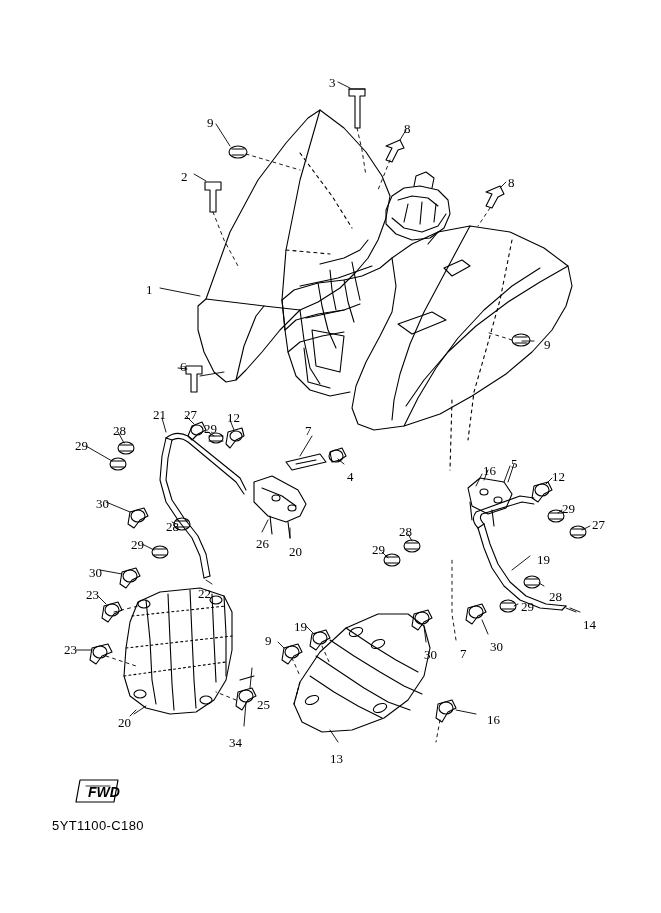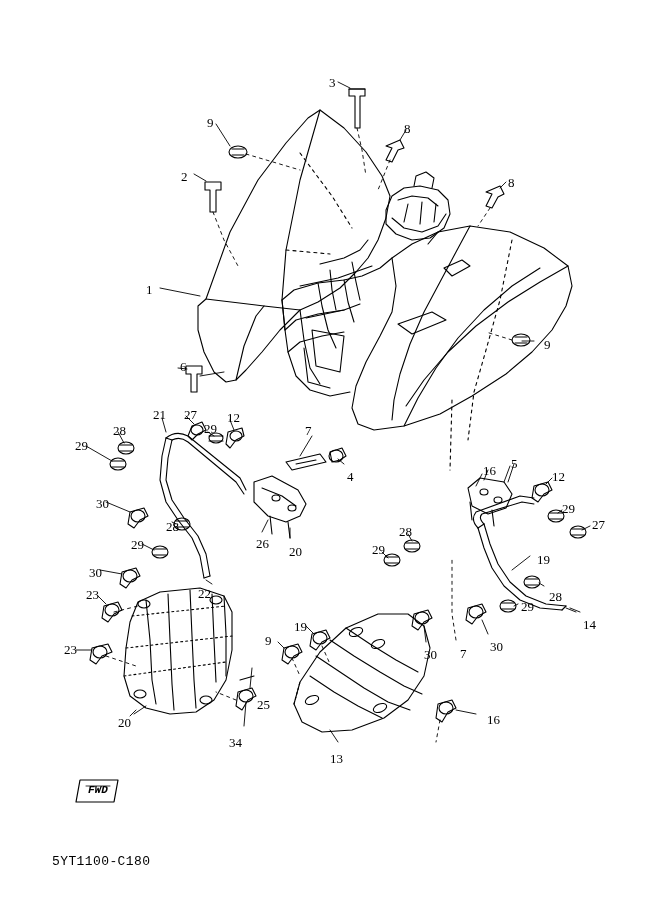--- a/index.html
+++ b/index.html
@@ -29,32 +29,31 @@
     font-family: "Liberation Serif", serif;
     font-size: 13px;
     color: #000000;
     white-space: nowrap;
     line-height: 1;
   }
   .partcode {
     position: absolute;
     left: 52px;
     top: 818px;
-    font-family: Liberation Mono, monospace;
+    font-family: Liberation Sans, sans-serif;
     font-size: 13px;
     letter-spacing: 0.4px;
     color: #000;
-    margin-top: 36px;
   }
   .fwd-text {
     position: absolute;
     left: 88px;
     top: 784px;
-    font-family: Liberation Mono, monospace;
-    font-size: 11px;
+    font-family: Liberation Sans, sans-serif;
+    font-size: 14px;
     font-weight: bold;
     font-style: italic;
     color: #000;
   }
 </style>
 </head>
 <body>
 
 <div id="page">
 

